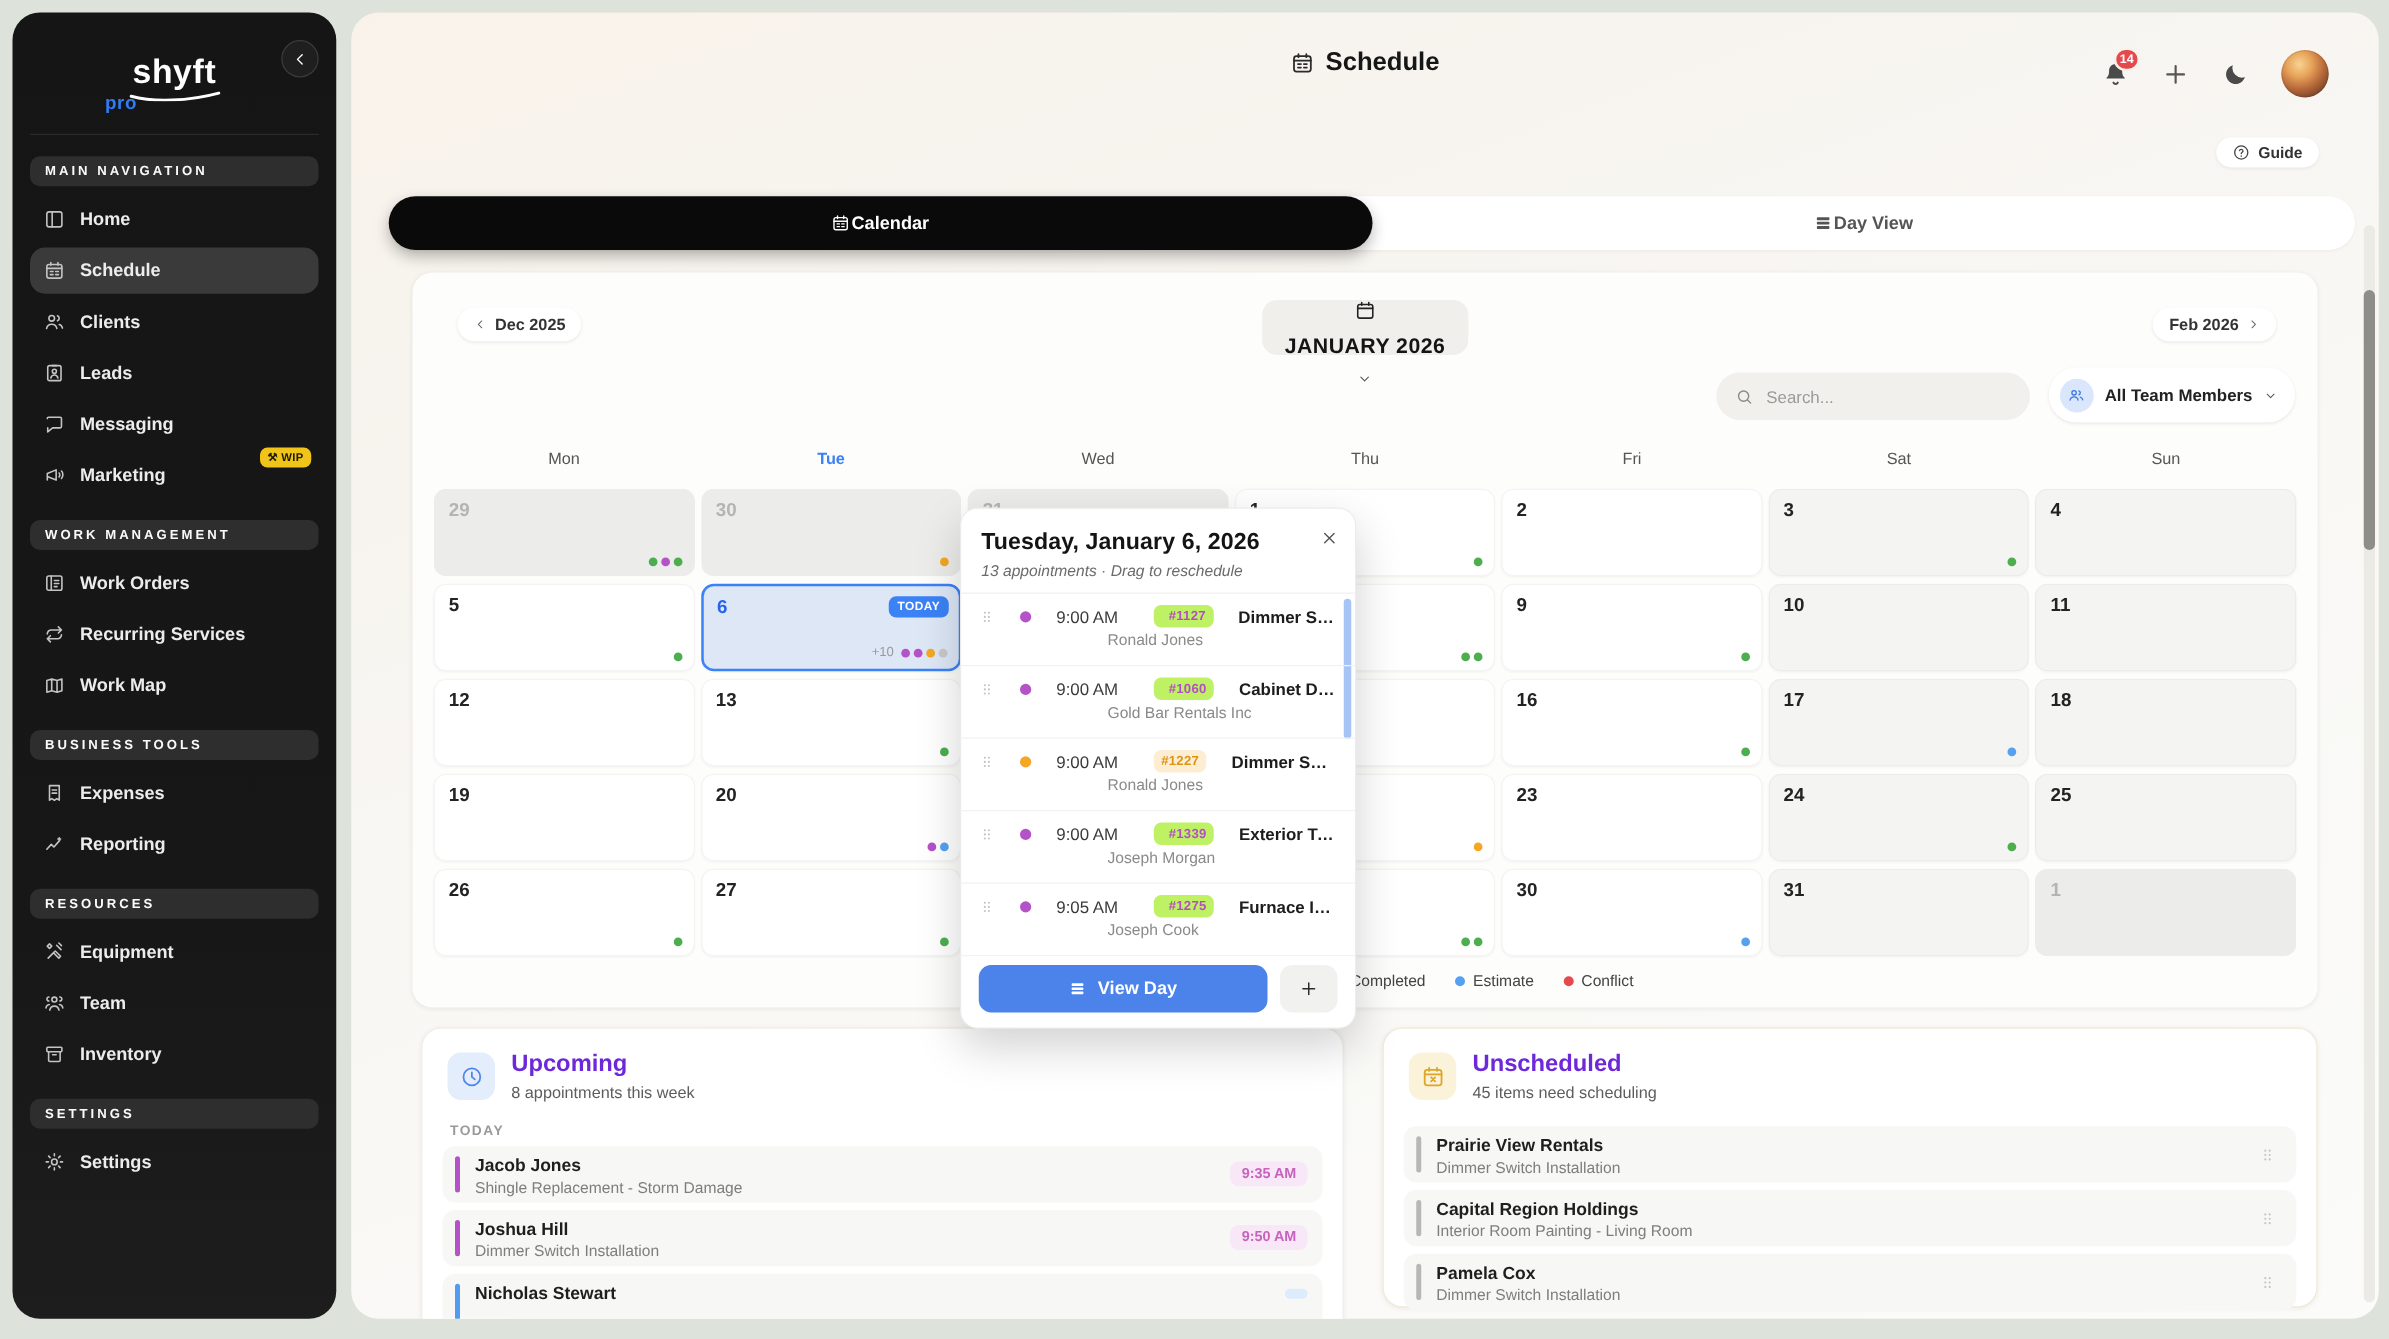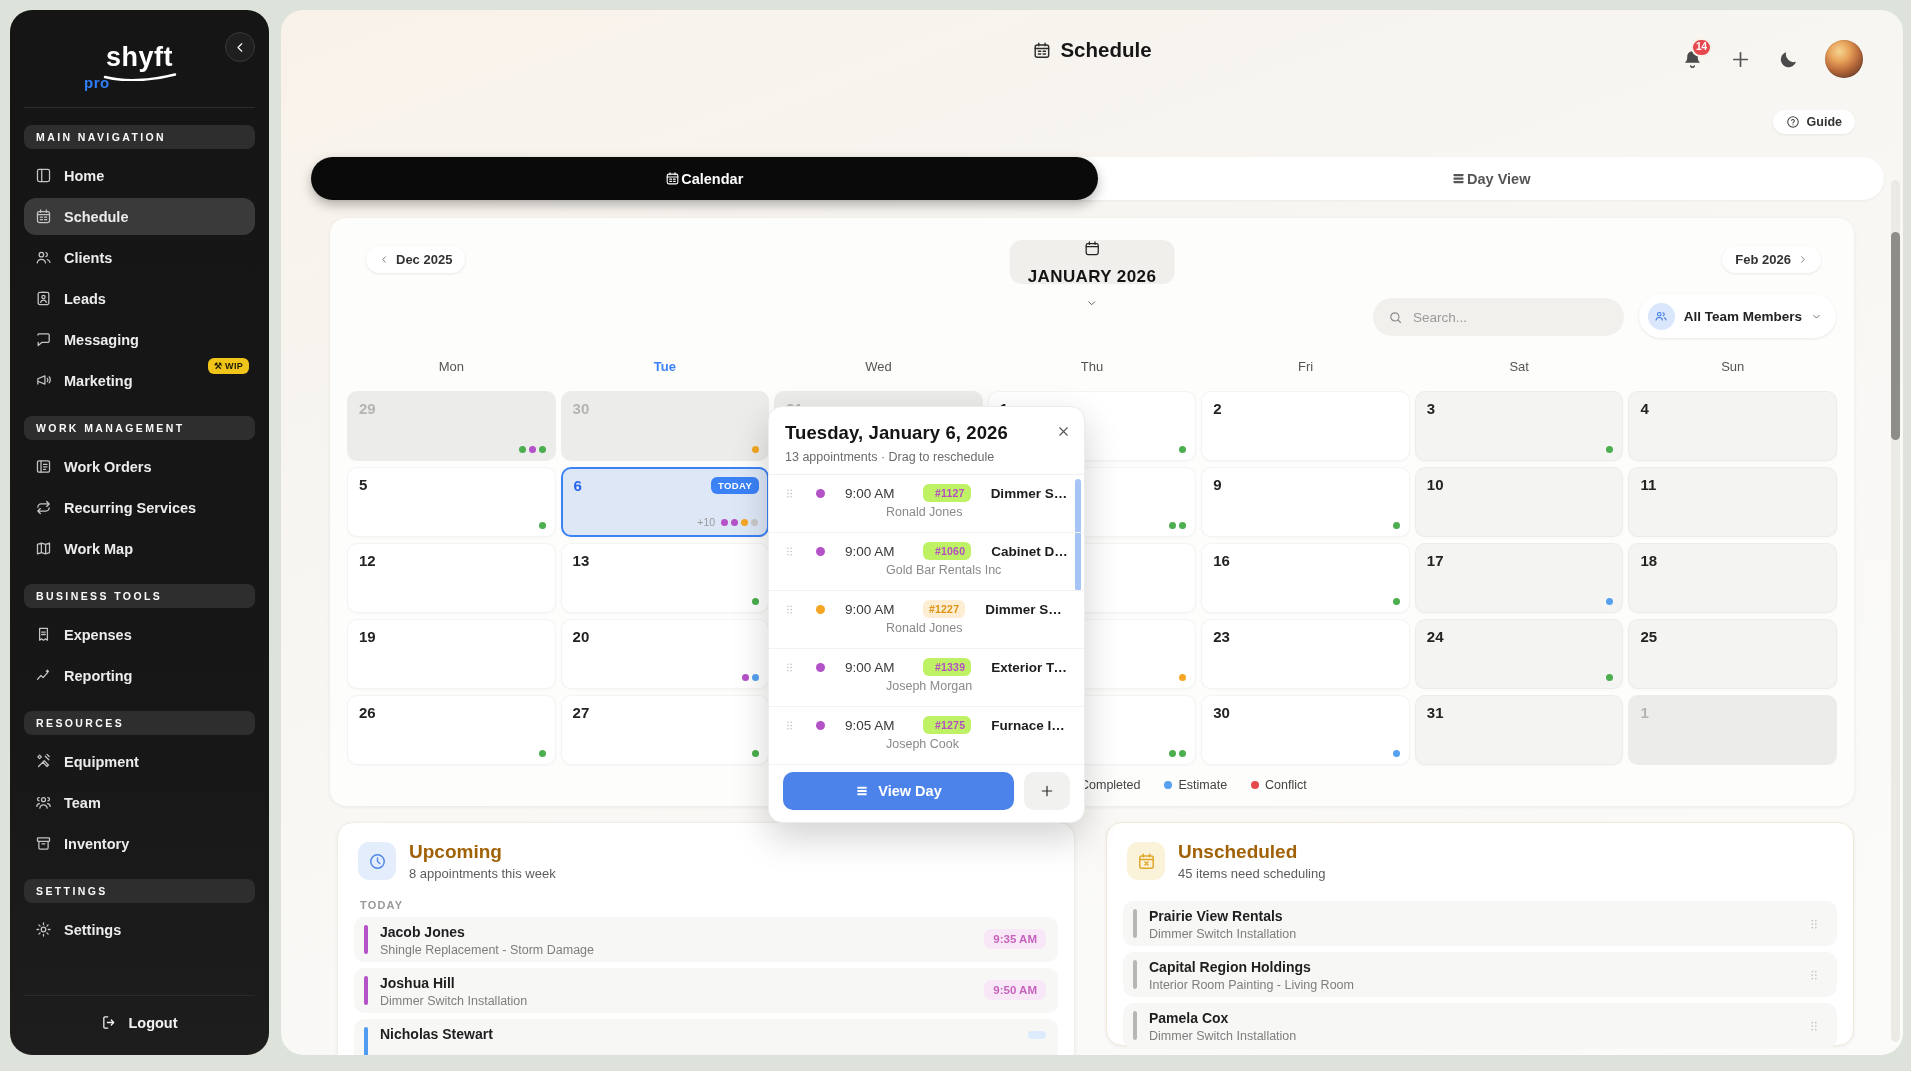--- a/index.html
+++ b/index.html
@@ -106,21 +106,21 @@
   .more { font-size:10.5px; color:#9a9a9a; margin-right:3px; }
   .legend { position:absolute; left:736px; top:560px; display:flex; gap:24px; align-items:center; }
   .legend-item { display:flex; align-items:center; gap:6px; font-size:12.5px; color:#444; }
   .legend-item .dot { width:8px; height:8px; }
 
   
   .popover { position:absolute; left:487px; top:396px; width:317px; height:417px; background:#fff;
     border-radius:14px; border:1px solid #ececec; box-shadow:0 14px 36px rgba(0,0,0,.18); z-index:40; }
   .pop-head { padding:15px 16px 10px; border-bottom:1px solid #efefef; position:relative; }
   .pop-title { font-size:18.5px; font-weight:800; color:#141414; letter-spacing:.1px; }
-  .pop-sub { font-size:12.5px; color:#6b6b6b; margin-top:6px; }
+  .pop-sub { font-size:12.5px; color:#6b6b6b; margin-top:6px;font-style:italic; }
   .pop-close { position:absolute; right:13px; top:14px; font-size:15px; color:#555; cursor:pointer; }
   .pop-list { position:relative; height:292px; overflow:hidden; }
   .appt { position:relative; height:58px; padding:9px 14px 0; border-bottom:1px solid #f2f2f2; cursor:pointer; }
   .appt-row1 { display:flex; align-items:center; gap:20px; }
   .appt .ic.drag { font-size:13px; color:#c2c2c2; cursor:grab; }
   .appt .dot { width:9px; height:9px; flex:none; }
   .appt-time { width:58px; font-size:13.5px; color:#3a3a3a; font-weight:400; flex:none; }
   .appt-num { font-size:10.5px; font-weight:800; padding:3px 6px; border-radius:6px; flex:none; letter-spacing:.2px; }
   .appt-num.purple { background:#bef264; color:#b44fc2;padding-left:12px; }
   .appt-num.orange { background:#fdeed3; color:#dd9414; }
@@ -139,21 +139,21 @@
 
   
   .bcard { position:absolute; background:#fff; border-radius:16px; box-shadow:0 1px 4px rgba(0,0,0,.06); }
   .upcoming-card { left:56px; top:812px; width:738px; height:310px; border:1px solid #f0eee8; }
   .unscheduled-card { left:825px; top:812px; width:748px; height:224px; border:1px solid #f2ead8; }
   .bhead { display:flex; align-items:center; gap:13px; padding:18px 20px 6px; }
   .bicon { width:38px; height:38px; border-radius:11px; display:flex; align-items:center; justify-content:center; }
   .bicon.blue { background:#e4edfb; color:#4f86e8; }
   .bicon.amber { background:#fbf2da; color:#dfa526; }
   .bicon .ic { font-size:19px; }
-  .btitle { font-size:19px; font-weight:800; color:#a16207; }
+  .btitle { font-size:19px; font-weight:800; color:#6d28d9; }
   .bsub { font-size:13px; color:#5d5d5d; margin-top:3px; }
   .group-label { padding:12px 22px 6px; font-size:11px; font-weight:700; letter-spacing:1.2px; color:#9a9a9a; }
   .blist { padding:0 16px; display:flex; flex-direction:column; gap:6px; }
   .blist.pad-top { padding-top:14px; }
   .bitem { position:relative; background:#f7f7f6; border-radius:10px; height:45px; padding:7px 110px 0 26px; cursor:pointer; }
   .bitem .bar { position:absolute; left:10px; top:8px; bottom:8px; width:4px; border-radius:2px; background:#b7b7b5; }
   .bitem .bar.purple { background:#b452c8; }
   .bitem .bar.blue { background:#4f9cf0; }
   .bitem-name { font-size:14px; font-weight:700; color:#1e1e1e; white-space:nowrap; }
   .bitem-svc { font-size:12.5px; color:#7e7e7e; margin-top:3px; white-space:nowrap; }
@@ -317,28 +317,20 @@
       <div class="nav-item">
         <span class="ic">
           <svg viewBox="0 0 24 24" aria-hidden="true">
             <circle cx="12" cy="12" r="3.2"></circle>
             <path d="M12 2.8v2.4M12 18.8v2.4M2.8 12h2.4M18.8 12h2.4M5.5 5.5l1.7 1.7M16.8 16.8l1.7 1.7M18.5 5.5l-1.7 1.7M7.2 16.8l-1.7 1.7"></path>
           </svg>
         </span>
         <span class="nav-label">Settings</span>
       </div>
     </nav>
-  <div class="logout-row">
-    <span class="ic">
-        <svg viewBox="0 0 24 24" aria-hidden="true">
-          <path d="M9.5 4h-4A1.5 1.5 0 0 0 4 5.5v13A1.5 1.5 0 0 0 5.5 20h4M14.5 8.5 18 12l-3.5 3.5M18 12H9"></path>
-        </svg>
-      </span>
-    <span>Logout</span>
-  </div>
 </aside>
 
 <main class="content">
 
   <div class="app-header">
     <div class="page-title">
       <span class="ic">
           <svg viewBox="0 0 24 24" aria-hidden="true">
             <rect x="3.5" y="5" width="17" height="15.5" rx="2.5"></rect>
             <path d="M3.5 9.5h17M8 2.8V6M16 2.8V6M7.5 13h3M7.5 16.5h3M13.5 13h3M13.5 16.5h3"></path>

